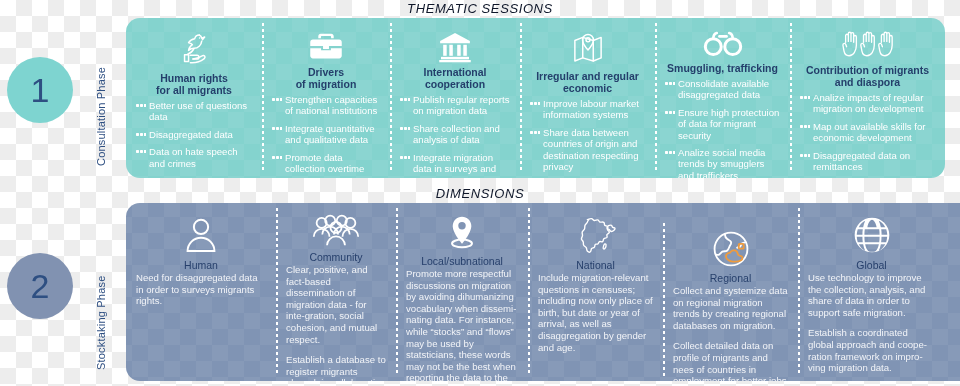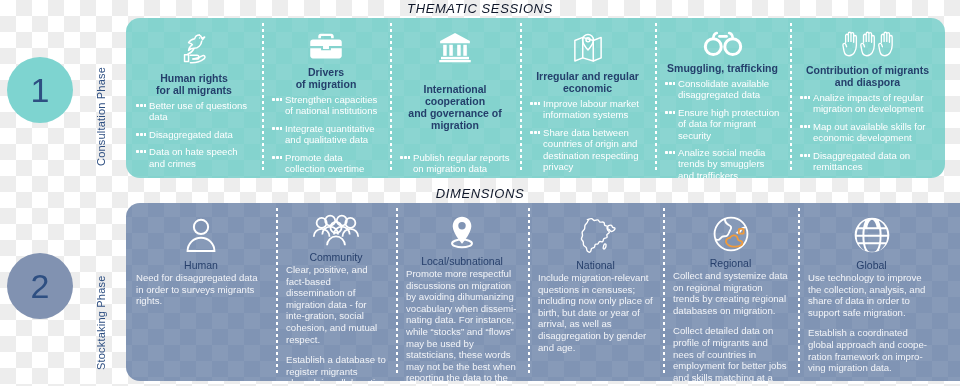--- a/index.html
+++ b/index.html
@@ -127,30 +127,30 @@
   .para{
     color:#f2f4f8;
     font-size:9.6px;line-height:11.6px;
     margin:0 0 9px 0;width:100%;text-align:left;
   }
   .para:last-child{margin-bottom:0;}
 
   
   #card-human-rights{width:136px;}
   #card-drivers{width:128px;}
-  #card-international{width:130px;gap:17px;}
+  #card-international{width:130px;}
   #card-pathways{width:135px;}
   #card-smuggling{width:135px;}
   #card-contribution{width:155px;}
   
   #card-human{width:150px;}
   #card-community{width:120px;}
   #card-local{width:132px;}
   #card-national{width:135px;}
-  #card-regional{width:135px;}
+  #card-regional{width:135px;margin-top:15px;}
   #card-global{width:147px;}
 </style>
 </head>
 <body>
 
 <div class="checker"></div>
 
 <div class="stage">
 
   <div class="section-title" id="thematic-title">THEMATIC SESSIONS</div>
@@ -211,21 +211,20 @@
           <rect x="10.5" y="18.6" width="4" height="12.6"></rect>
           <rect x="17.5" y="18.6" width="4" height="12.6"></rect>
           <rect x="26.5" y="18.6" width="4" height="12.6"></rect>
           <rect x="33.5" y="18.6" width="4" height="12.6"></rect>
           <rect x="8" y="32.4" width="32" height="2.8"></rect>
           <rect x="6" y="36" width="36" height="2.6"></rect>
         </svg>
       </div>
       <div class="card-title">
         <span>International cooperation</span><br>
-        <span>and governance of migration</span>
       </div>
       <ul class="bullets">
         <li>Publish regular reports on migration data</li>
         <li>Share collection and analysis of data</li>
         <li>Integrate migration data in surveys and censuses</li>
       </ul>
     </div>
 
     <div class="card" id="card-pathways">
       <div class="card-icon">

